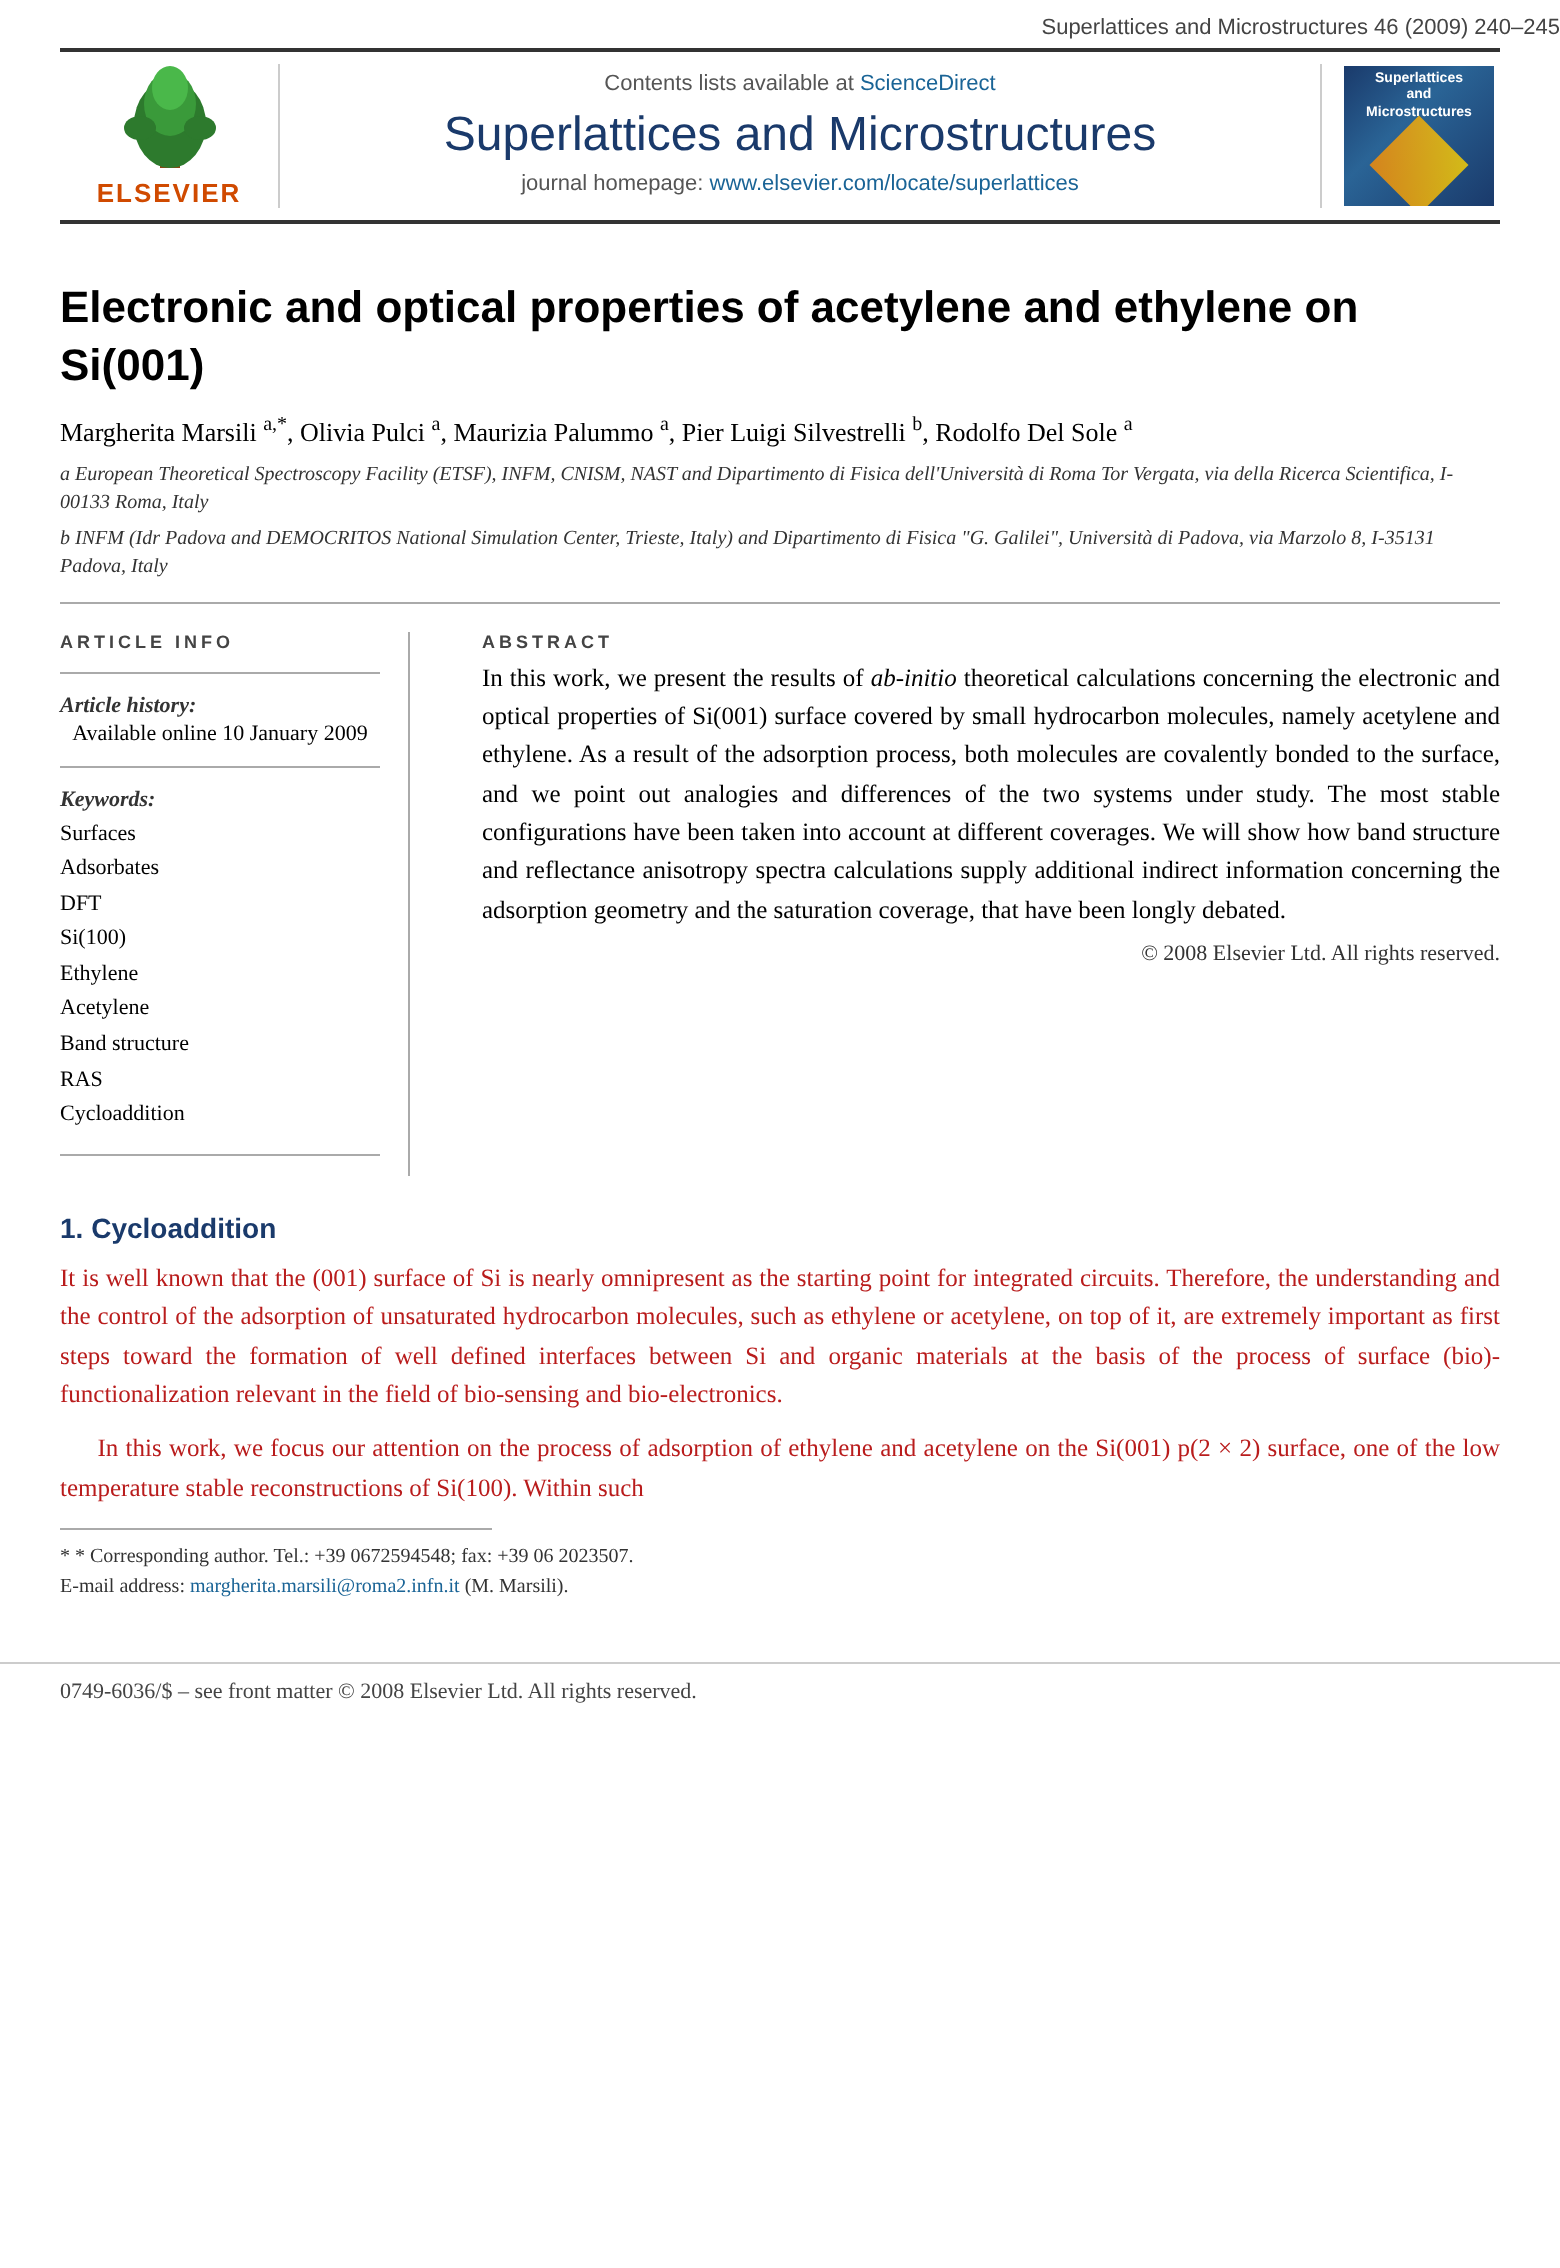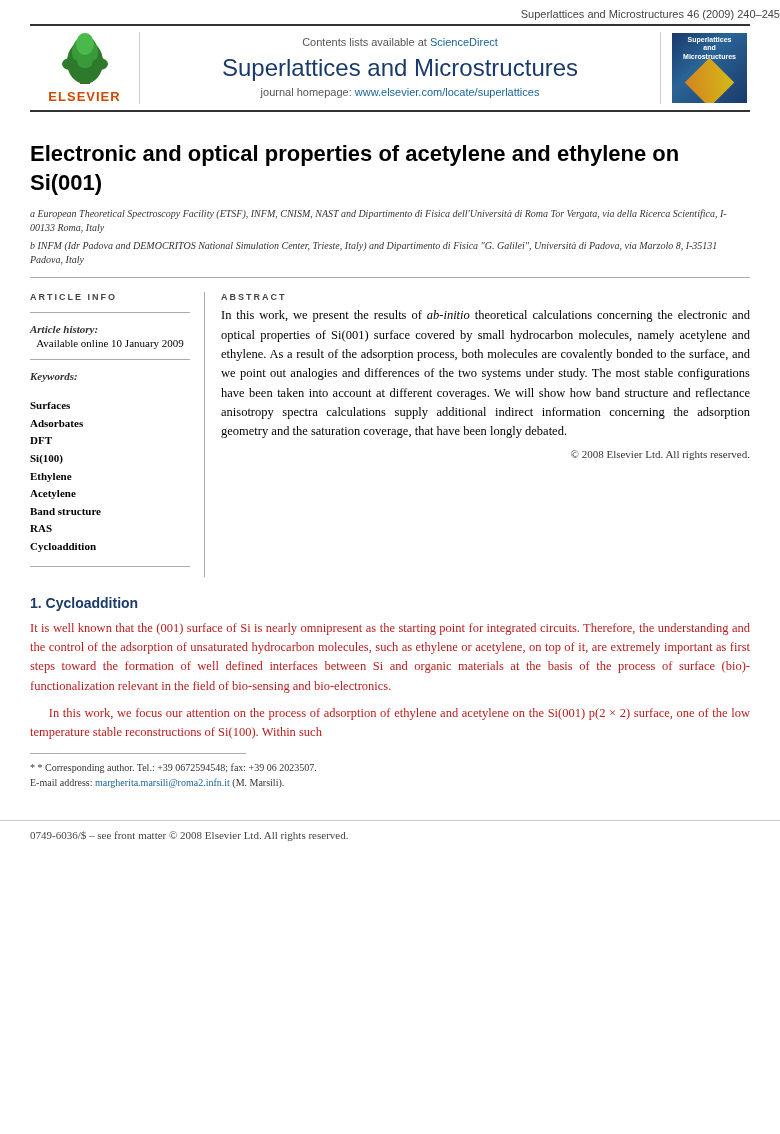--- a/index.html
+++ b/index.html
@@ -166,21 +166,21 @@
     }
 
     .divider-line {
       border: none;
       border-top: 1px solid #aaa;
       margin: 10px 0;
     }
 
     .two-column {
       display: flex;
-      gap: 16px;
+      gap: 36px;
       margin-top: 14px;
     }
 
     .left-col {
       width: 175px;
       flex-shrink: 0;
       border-right: 1px solid #aaa;
       padding-right: 14px;
     }
 
@@ -210,29 +210,28 @@
       font-size: 11px;
       color: #000;
       margin-bottom: 10px;
       text-align: center;
     }
 
     .keyword-label {
       font-size: 11px;
       font-style: italic;
       font-weight: bold;
-      margin-bottom: 15px;
+      margin-bottom: 3px;
       color: #333;
     }
 
     .keyword-item {
       font-size: 11px;
       color: #000;
       line-height: 1.6;
-      font-weight: bold;
     }
 
     .abstract-text {
       font-size: 12.5px;
       line-height: 1.55;
       color: #000;
       text-align: justify;
     }
 
     .abstract-text .italic {
@@ -335,20 +334,24 @@
       <div class="cover-title">Superlattices<br>and<br>Microstructures</div>
       <div class="cover-diamond"></div>
     </div>
   </div>
 </div>
 
 <div class="article-content">
 
   <div class="article-title">Electronic and optical properties of acetylene and ethylene on Si(001)</div>
 
+  <div class="authors">
+    Margherita Marsili <sup class="author-sup">a,*</sup>, Olivia Pulci <sup class="author-sup">a</sup>, Maurizia Palummo <sup class="author-sup">a</sup>,
+    Pier Luigi Silvestrelli <sup class="author-sup">b</sup>, Rodolfo Del Sole <sup class="author-sup">a</sup>
+  </div>
 
   <div class="affiliations">a European Theoretical Spectroscopy Facility (ETSF), INFM, CNISM, NAST and Dipartimento di Fisica dell'Università di Roma Tor Vergata, via della Ricerca Scientifica, I-00133 Roma, Italy</div>
   <div class="affiliations">b INFM (Idr Padova and DEMOCRITOS National Simulation Center, Trieste, Italy) and Dipartimento di Fisica "G. Galilei", Università di Padova, via Marzolo 8, I-35131 Padova, Italy</div>
 
   <hr class="divider-line">
 
   <div class="two-column">
 
     <div class="left-col">
       <div class="section-label">ARTICLE INFO</div>

